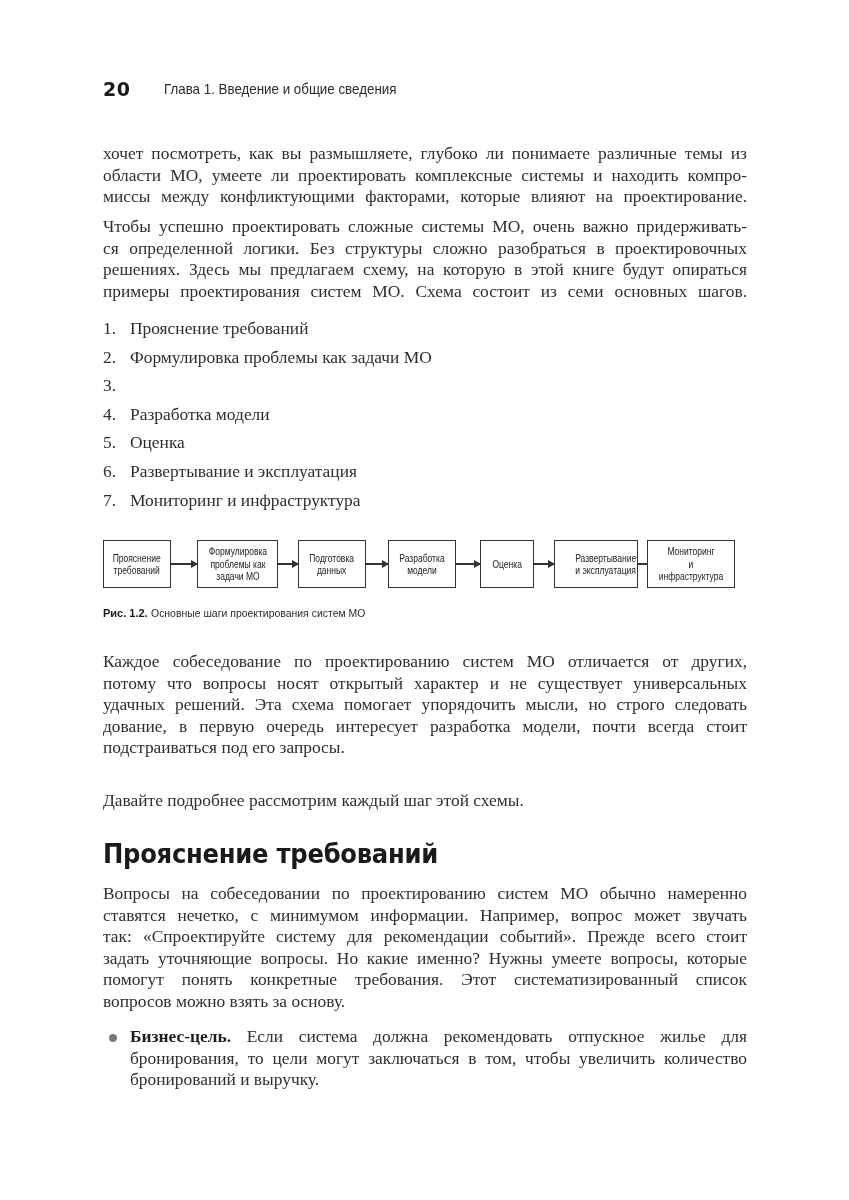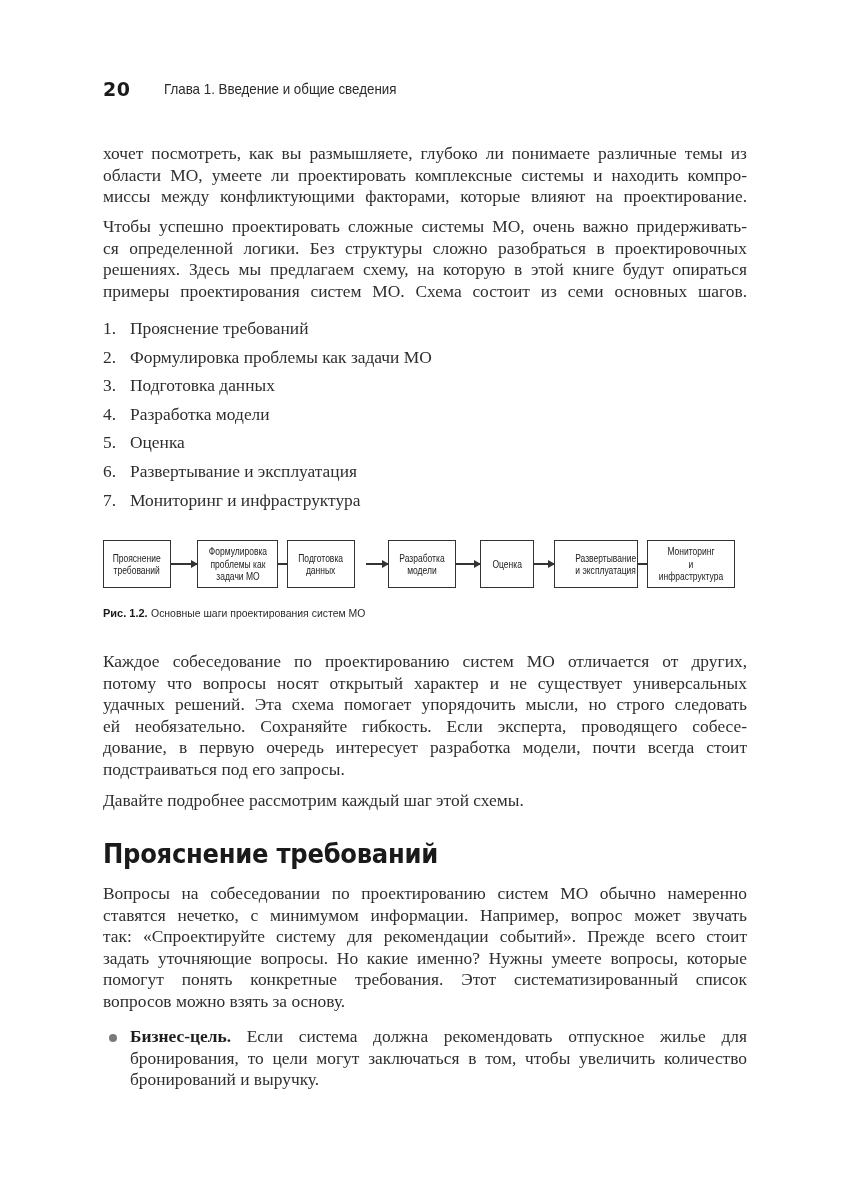--- a/index.html
+++ b/index.html
@@ -65,21 +65,20 @@
     <li>
         <span class="num">1.</span>
         <span>Прояснение требований</span>
       </li>
     <li>
         <span class="num">2.</span>
         <span>Формулировка проблемы как задачи МО</span>
       </li>
     <li>
         <span class="num">3.</span>
-        <span>Подготовка данных</span>
       </li>
     <li>
         <span class="num">4.</span>
         <span>Разработка модели</span>
       </li>
     <li>
         <span class="num">5.</span>
         <span>Оценка</span>
       </li>
     <li>
@@ -101,21 +100,21 @@
     </div>
     <div class="arrow" style="left:68px;width:26px;"></div>
     <div class="box" style="left:94px;width:81px;">
       <span>
           <span>Формулировка</span>
           <span>проблемы как</span>
           <span>задачи МО</span>
         </span>
     </div>
     <div class="arrow" style="left:175px;width:20px;"></div>
-    <div class="box" style="left:184px;width:68px;">
+    <div class="box" style="left:195px;width:68px;">
       <span>
           <span>Подготовка</span>
           <span>данных</span>
         </span>
     </div>
     <div class="arrow" style="left:263px;width:22px;"></div>
     <div class="box" style="left:285px;width:68px;">
       <span>
           <span>Разработка</span>
           <span>модели</span>
@@ -145,21 +144,20 @@
 
   <div class="caption">
     <b>Рис. 1.2.</b>
     <span class="ctext">Основные шаги проектирования систем МО</span>
   </div>
 
   <p class="para body-text" style="top:651px;">
     <span class="line">Каждое собеседование по проектированию систем МО отличается от других,</span>
     <span class="line">потому что вопросы носят открытый характер и не существует универсальных</span>
     <span class="line">удачных решений. Эта схема помогает упорядочить мысли, но строго следовать</span>
-    <span class="line">ей необязательно. Сохраняйте гибкость. Если эксперта, проводящего собесе-</span>
     <span class="line">дование, в первую очередь интересует разработка модели, почти всегда стоит</span>
     <span class="line last">подстраиваться под его запросы.</span>
   </p>
 
   <p class="para body-text" style="top:790px;">
     <span class="line last">Давайте подробнее рассмотрим каждый шаг этой схемы.</span>
   </p>
 
   <h2 class="section-heading">Прояснение требований</h2>
 

